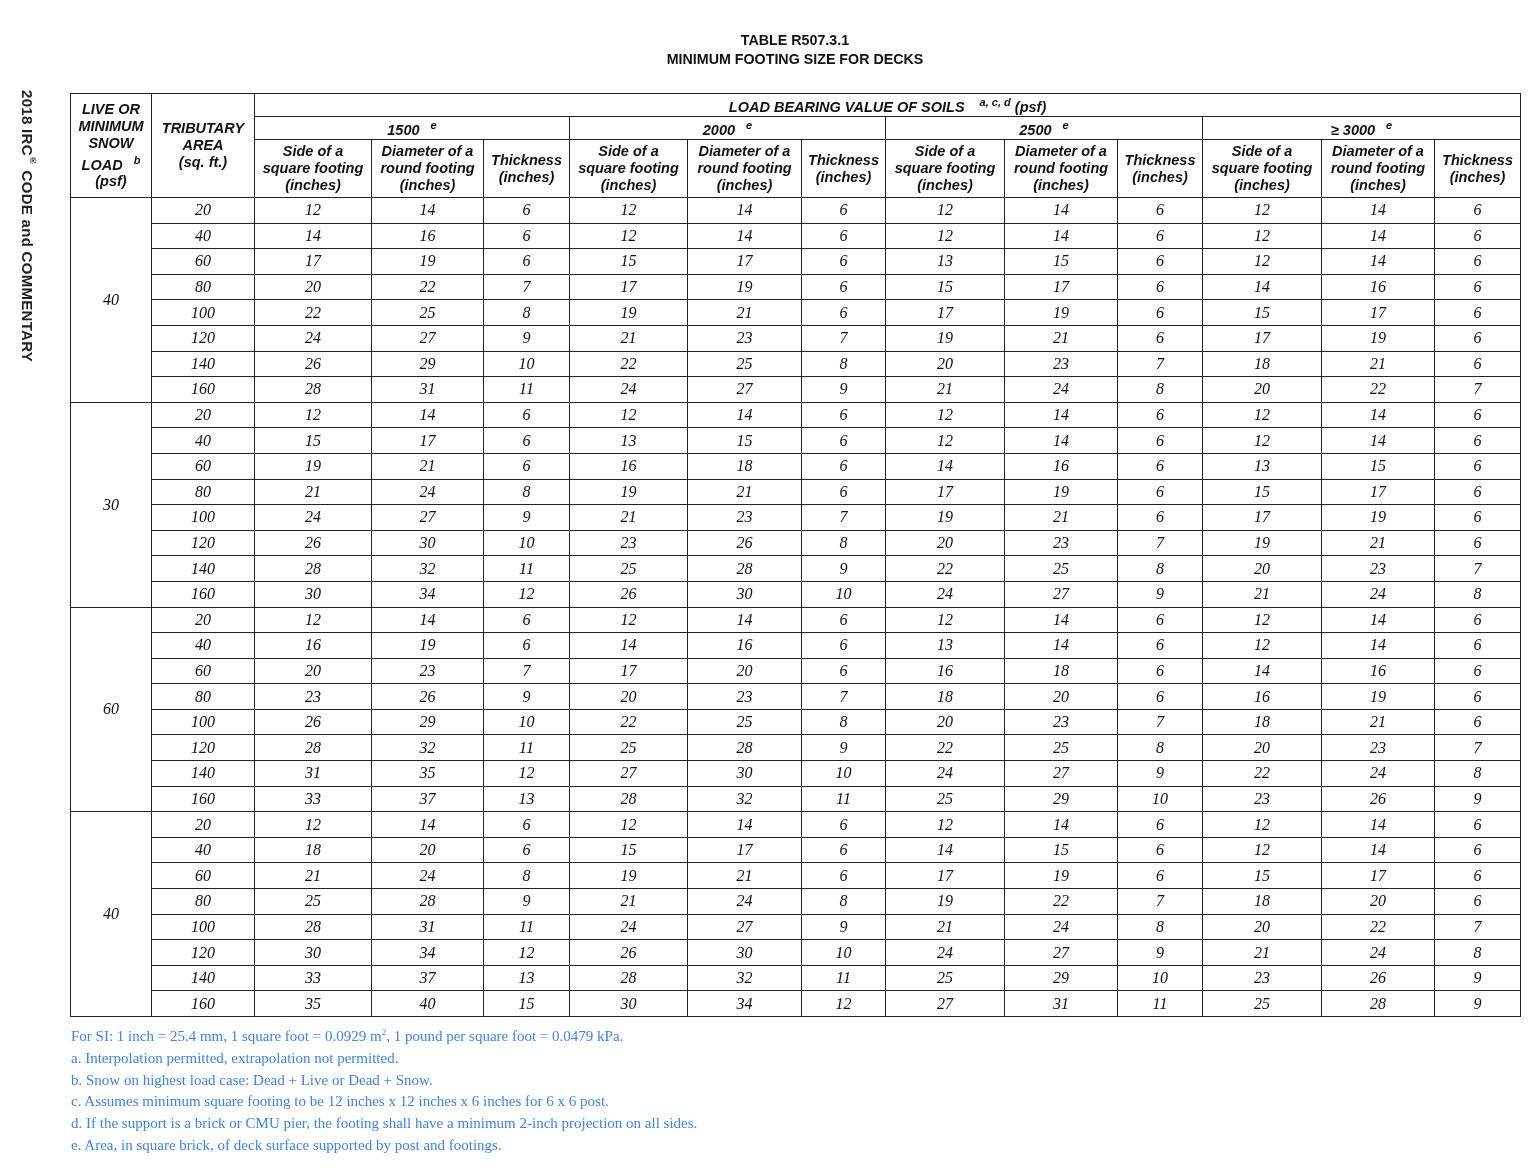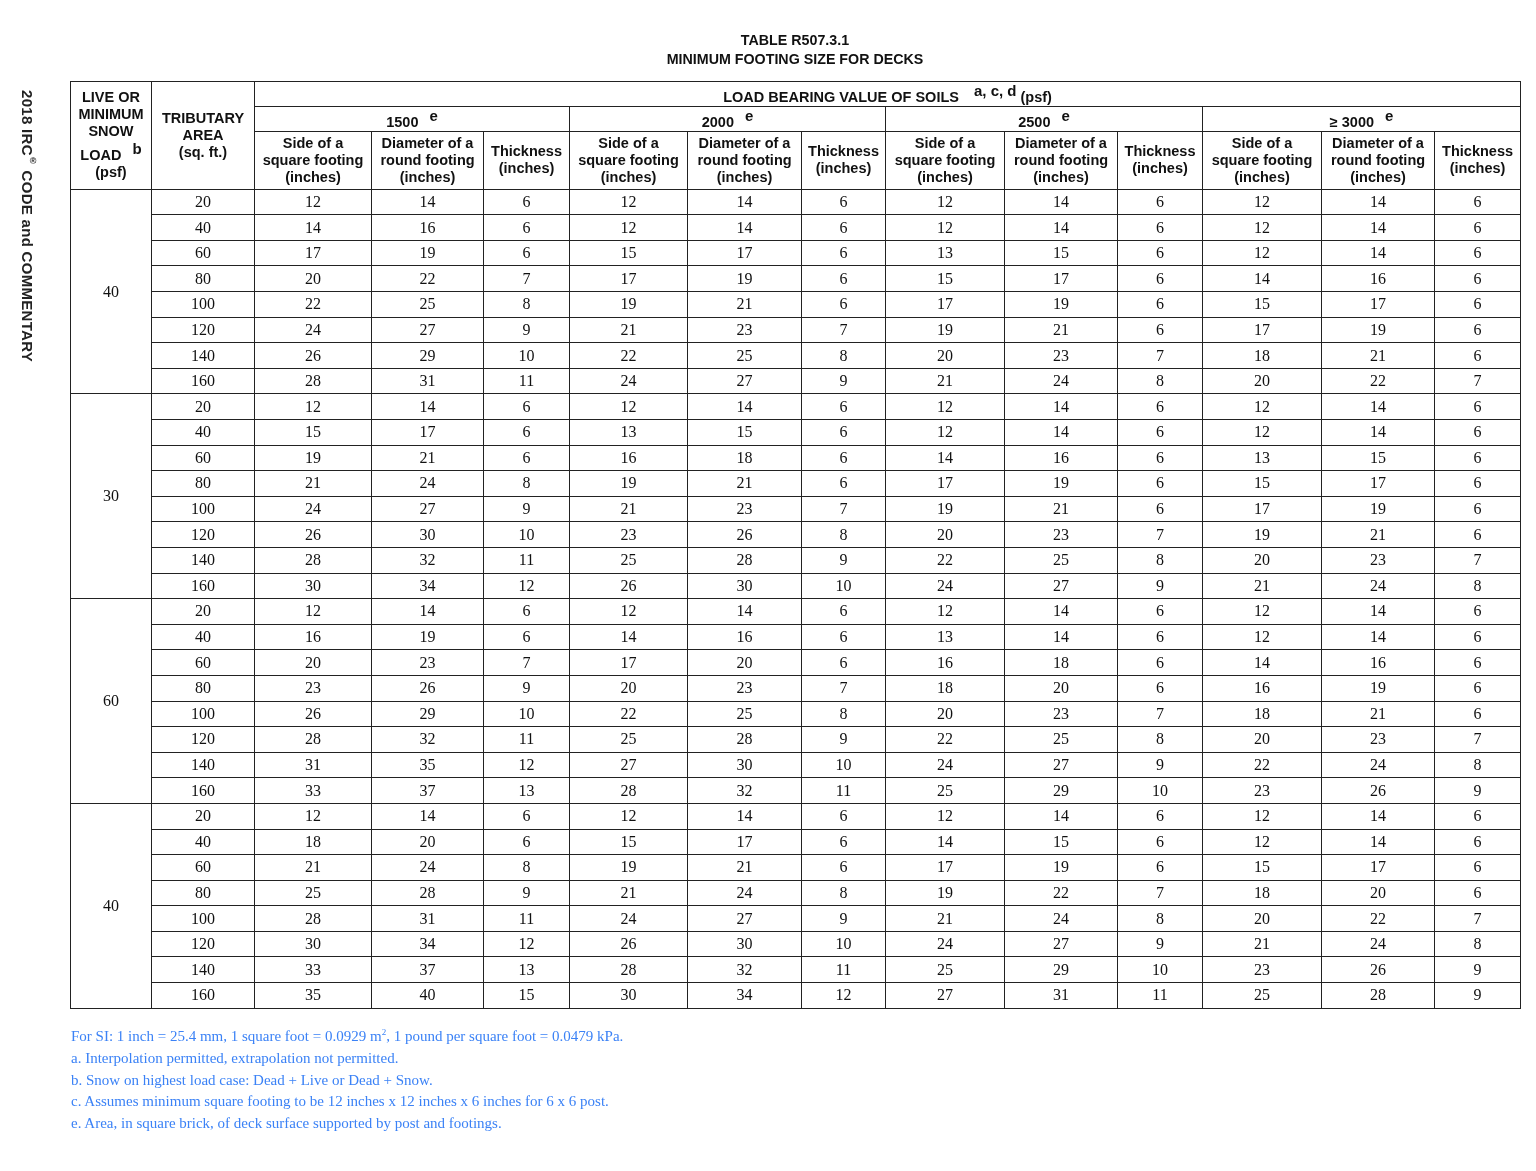--- a/index.html
+++ b/index.html
@@ -13,31 +13,31 @@
     font-family: "Liberation Sans", sans-serif; font-weight: bold; font-size: 15px;
     letter-spacing: 0.3px; color: #222;
   }
   .side-text sup { font-size: 9px; }
   .title-block {
     position: absolute; left: 0; top: 30px; width: 1590px; text-align: center;
     font-family: "Liberation Sans", sans-serif; font-weight: bold; font-size: 15.5px;
     line-height: 19px; color: #111; transform: scaleX(0.92); transform-origin: 795px 0;
   }
   table.main {
-    position: absolute; left: 70px; top: 81px; width: 1450px;
-    border-collapse: collapse; table-layout: fixed;
+    position: absolute; left: 70px; top: 93px; width: 1450px;
+    border-collapse: collapse; table-layout: fixed; font-style: italic;
   }
   table.main td, table.main th {
     border: 1.5px solid #222; padding: 0; text-align: center; vertical-align: middle;
   }
   th {
     font-family: "Liberation Sans", sans-serif; font-weight: bold; font-size: 14.5px;
     line-height: 17px; color: #111;
   }
-  th sup { font-size: 15px; padding-left: 11px; }
+  th sup { font-size: 11px; padding-left: 11px; }
   th.soil { height: 22px; }
   th.group { height: 22px; }
   th.sub { height: 57px; }
   td {
     font-family: "Liberation Serif", serif; font-size: 16px; height: 24.6px; color: #111;
   }
   td.load { font-size: 16px; }
   .footnotes {
     position: absolute; left: 71px; top: 1022px;
     font-family: "Liberation Serif", serif; font-size: 15px; line-height: 21.8px; color: #3b82f6;
@@ -638,14 +638,15 @@
         <td>9</td>
       </tr>
     </tbody>
 </table>
 
 <div class="footnotes">
   <div><span>For SI: 1 inch = 25.4 mm, 1 square foot = 0.0929 m</span><sup>2</sup><span>, 1 pound per square foot = 0.0479 kPa.</span></div>
   <div>a. Interpolation permitted, extrapolation not permitted.</div>
   <div>b. Snow on highest load case: Dead + Live or Dead + Snow.</div>
   <div>c. Assumes minimum square footing to be 12 inches x 12 inches x 6 inches for 6 x 6 post.</div>
+  <div>d. If the support is a brick or CMU pier, the footing shall have a minimum 2-inch projection on all sides.</div>
   <div>e. Area, in square brick, of deck surface supported by post and footings.</div>
 </div>
 
 </body></html>

